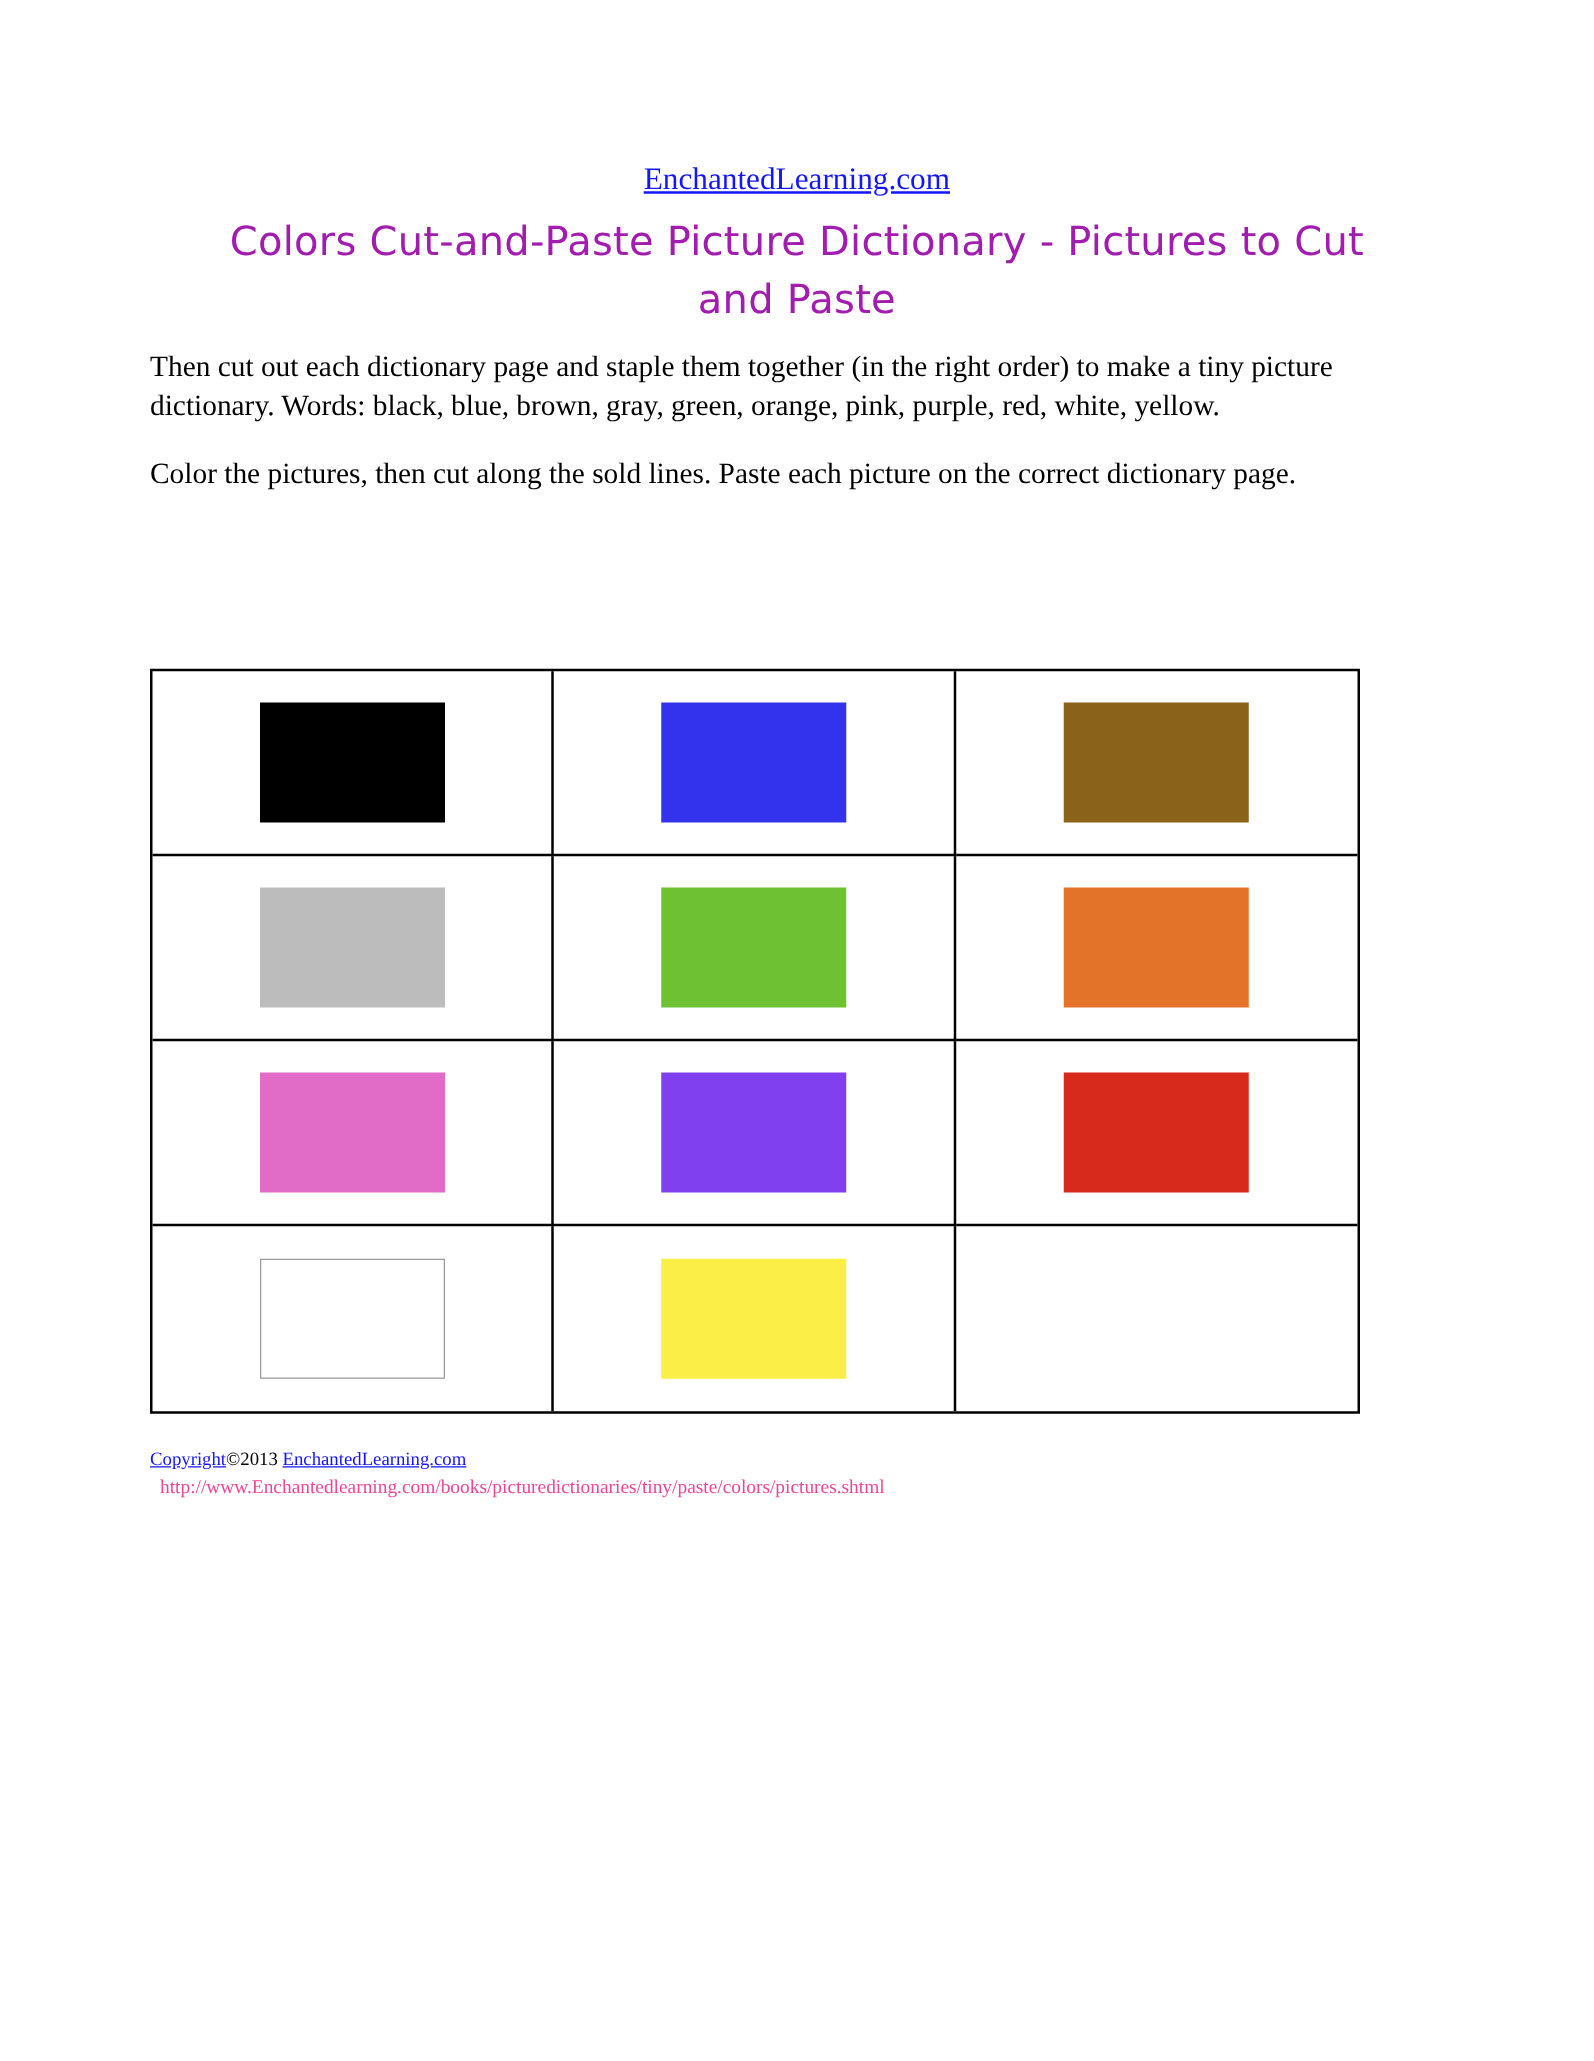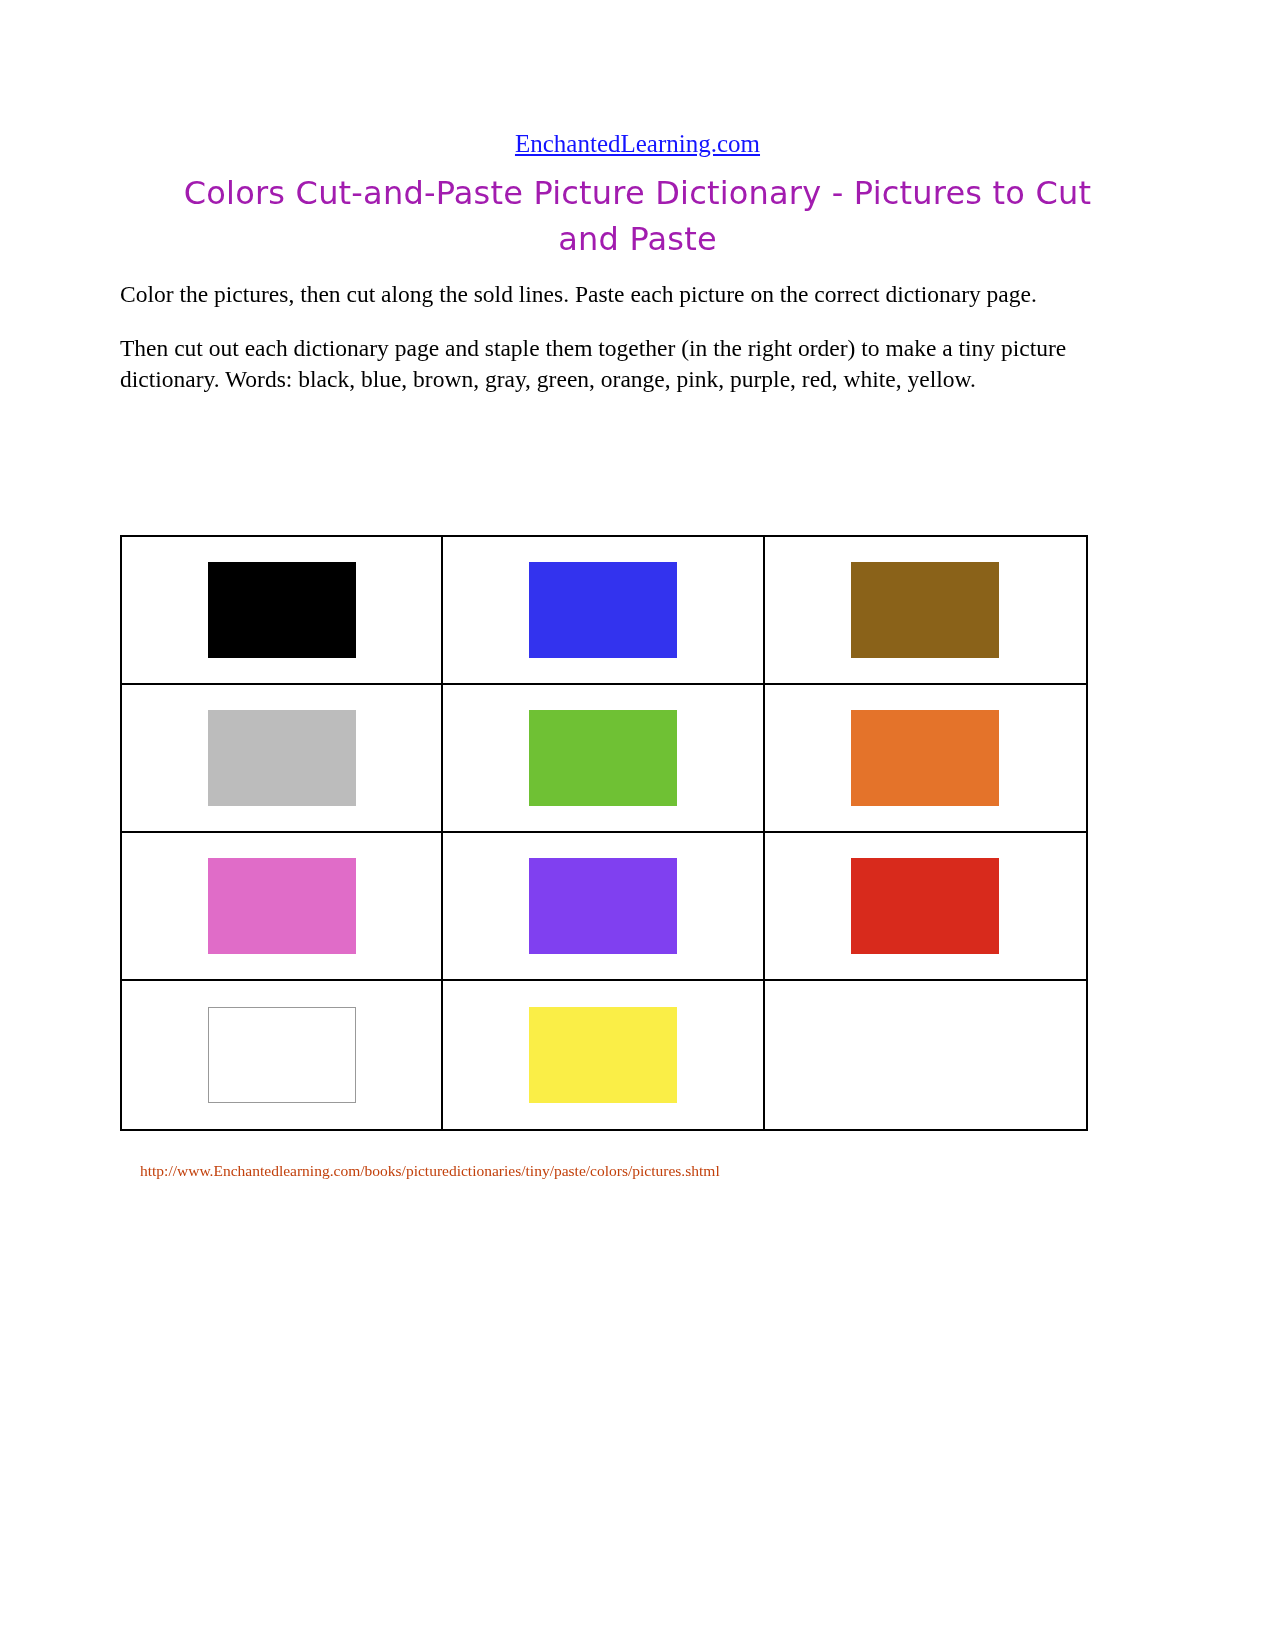--- a/index.html
+++ b/index.html
@@ -92,39 +92,39 @@
     top: 1028px;
     font-size: 15px;
     line-height: 1.25;
   }
   .footer .copyline a {
     color: #1414ff;
     text-decoration: underline;
   }
   .footer .url {
     margin-top: 2px;
-    margin-left: 20px;
+    margin-left: 8px;
     font-size: 15.5px;
-    color: #c2410c;
+    color: #ec4899;
   }
 </style>
 </head>
 <body>
 
 <div class="page">
 
   <div class="site-link">
     <a href="#">EnchantedLearning.com</a>
   </div>
 
   <h1 class="title">Colors Cut-and-Paste Picture Dictionary - Pictures to Cut and Paste</h1>
 
   <div class="instructions">
+    <p>Then cut out each dictionary page and staple them together (in the right order) to make a tiny picture dictionary. Words: black, blue, brown, gray, green, orange, pink, purple, red, white, yellow.</p>
     <p>Color the pictures, then cut along the sold lines. Paste each picture on the correct dictionary page.</p>
-    <p>Then cut out each dictionary page and staple them together (in the right order) to make a tiny picture dictionary. Words: black, blue, brown, gray, green, orange, pink, purple, red, white, yellow.</p>
   </div>
 
   <div class="grid">
     <div class="cell">
       <div class="swatch" style="background: rgb(0, 0, 0);"></div>
     </div>
     <div class="cell">
       <div class="swatch" style="background: rgb(51, 51, 238);"></div>
     </div>
     <div class="cell">
@@ -153,16 +153,19 @@
     </div>
     <div class="cell">
       <div class="swatch" style="background: rgb(250, 238, 71);"></div>
     </div>
     <div class="cell">
       
     </div>
   </div>
 
   <div class="footer">
+    <div class="copyline">
+      <a href="#">Copyright</a><span>©2013 </span><a href="#">EnchantedLearning.com</a>
+    </div>
     <div class="url">http://www.Enchantedlearning.com/books/picturedictionaries/tiny/paste/colors/pictures.shtml</div>
   </div>
 
 </div>
 
 </body></html>

